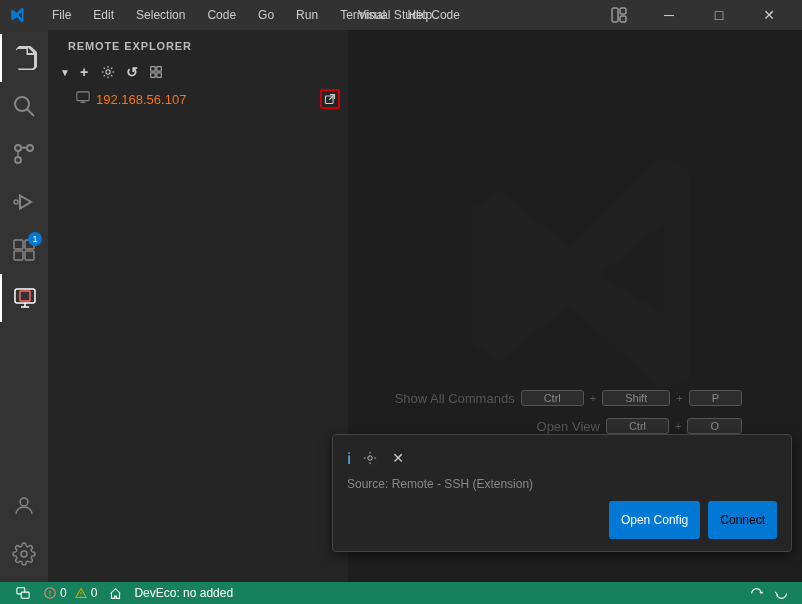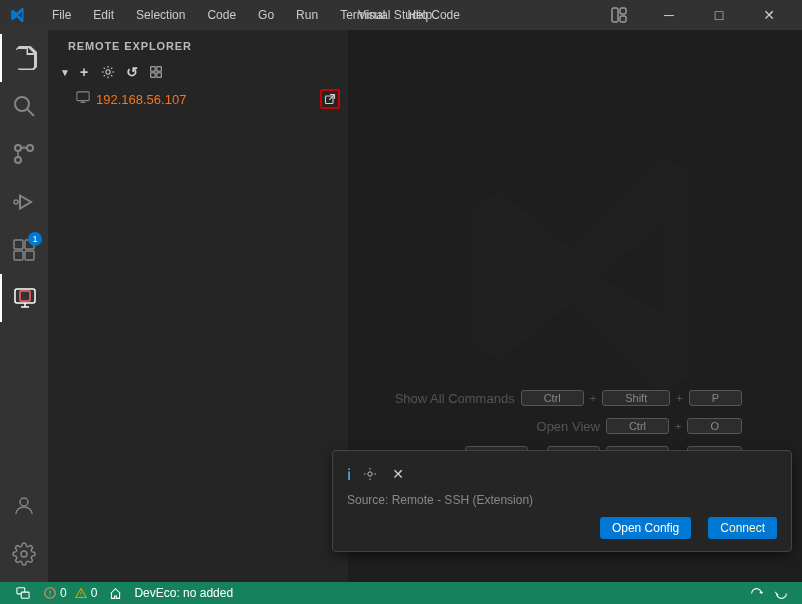--- a/index.html
+++ b/index.html
@@ -292,30 +292,29 @@
       font-size: 12px;
       color: #888;
       margin-bottom: 10px;
     }
     #notification-buttons {
       display: flex;
       justify-content: flex-end;
       gap: 8px;
     }
     .notif-btn {
-      padding: 4px 12px;
+      padding: 12px 12px;
       border: none;
       border-radius: 3px;
       font-size: 12px;
       cursor: pointer;
     }
     .notif-btn-primary {
       background: #0078d4;
-      color: #fef9c3;
-      margin-left: 9px;
+      color: #000000;
     }
     .notif-btn-secondary {
       background: #0078d4;
       color: white;
     }
 
     
     #status-bar {
       height: 22px;
       background: #16825d;

